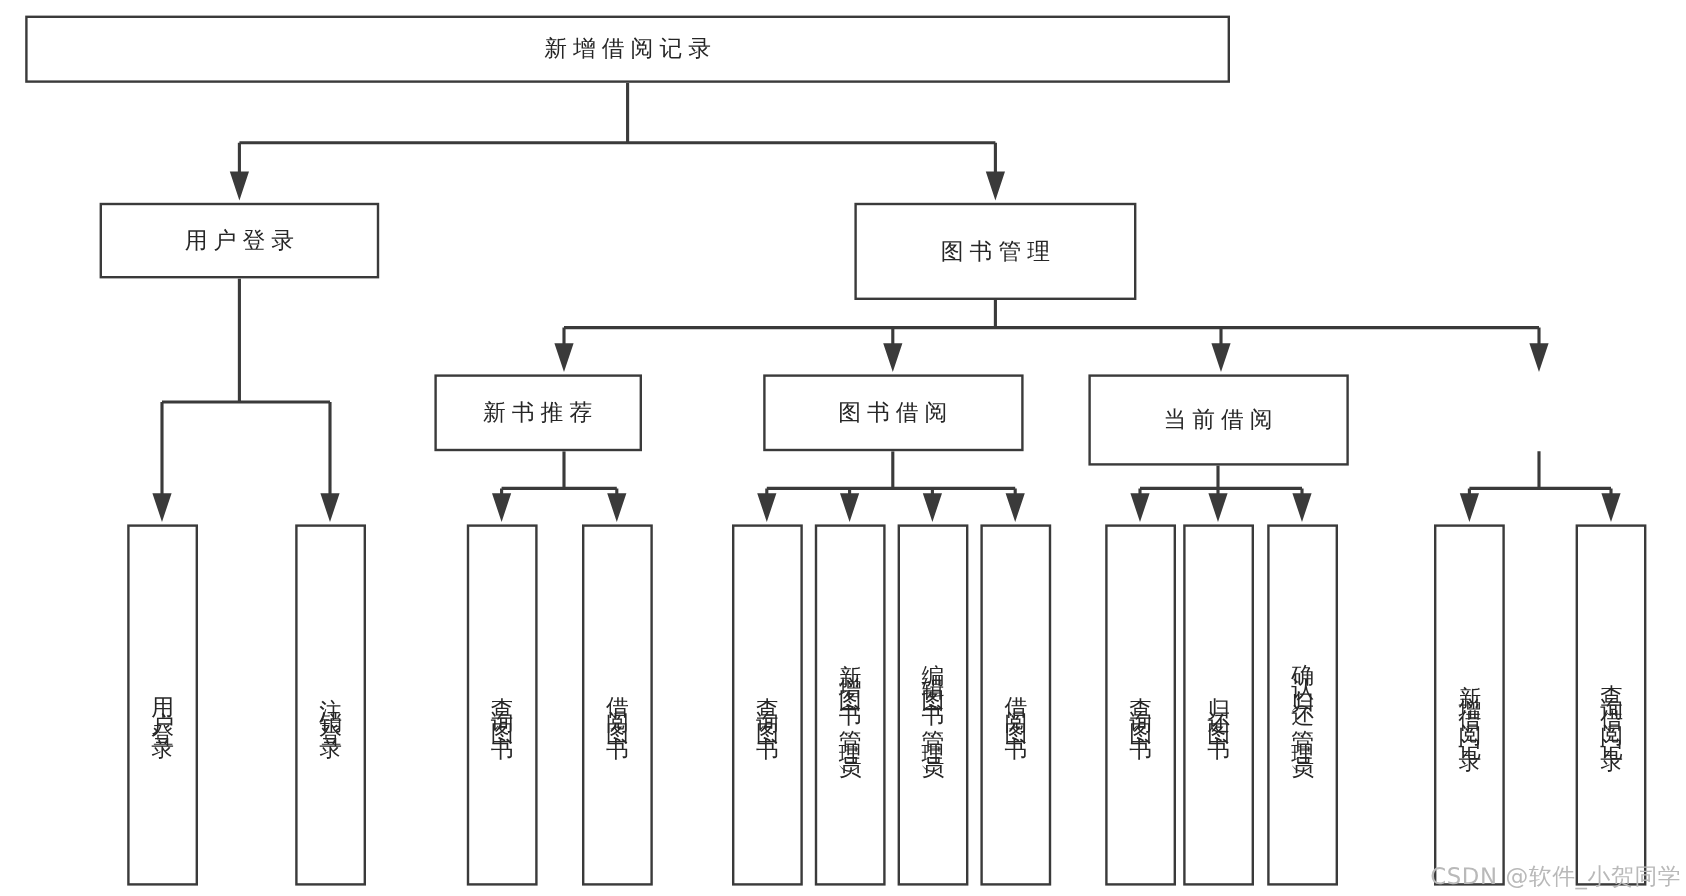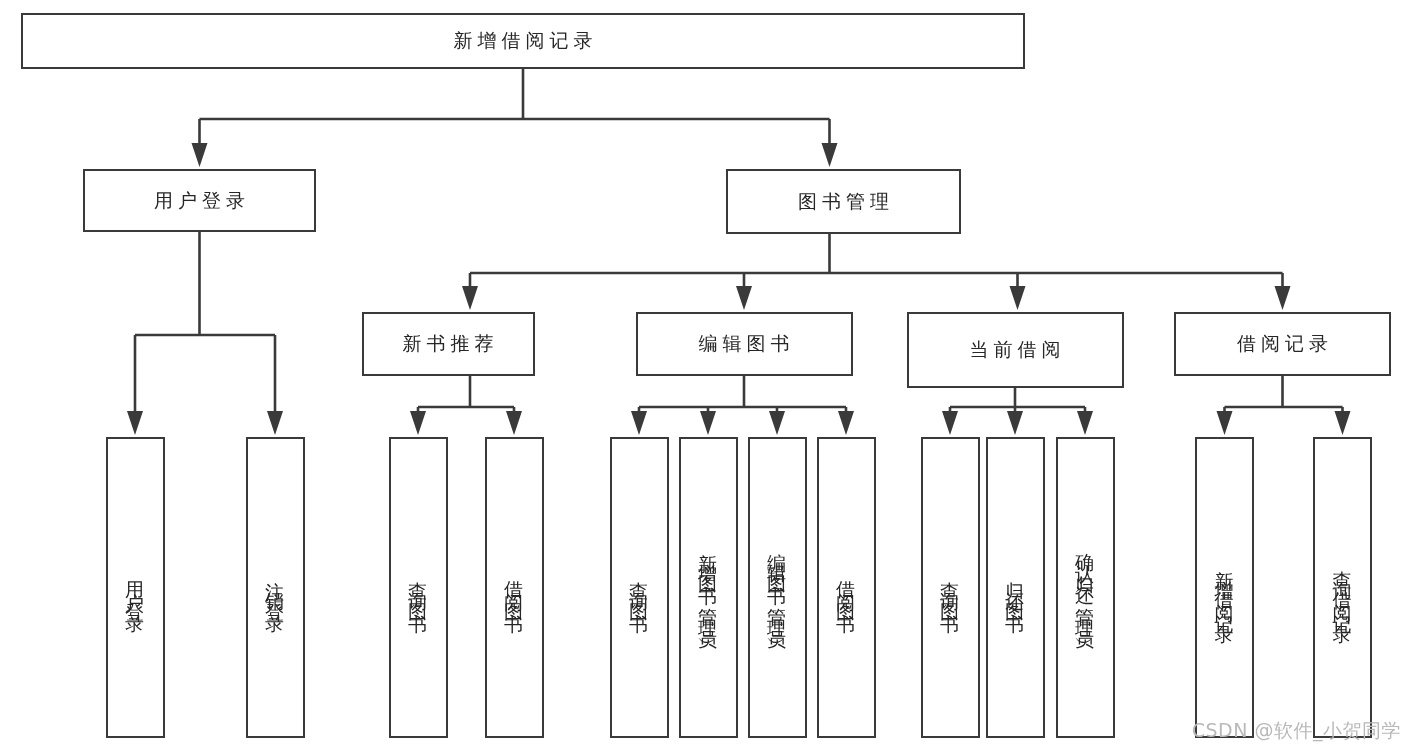--- a/index.html
+++ b/index.html
@@ -110,26 +110,25 @@
       M942 411 L958 411 L950 435 Z
       M1007 411 L1023 411 L1015 435 Z
       M1077 411 L1093 411 L1085 435 Z
       M1216.5 411 L1232.5 411 L1224.5 435 Z
       M1334.5 411 L1350.5 411 L1342.5 435 Z"></path>
   </svg>
 
   <div class="box h-box" style="left:21px; top:13px; width:1004px; height:56px;">新增借阅记录</div>
 
   <div class="box h-box" style="left:83px; top:169px; width:233px; height:63px;">用户登录</div>
-  <div class="box h-box" style="left:712px; top:169px; width:235px; height:65px;margin-left:14px;">图书管理</div>
+  <div class="box h-box" style="left:712px; top:169px; width:235px; height:81px;">图书管理</div>
 
   <div class="box h-box" style="left:361.5px; top:312px; width:173px; height:64px;">新书推荐</div>
-  <div class="box h-box" style="left:635.5px; top:312px; width:217px; height:64px;">编辑图书</div>
+  <div class="box h-box" style="left:635.5px; top:312px; width:217px; height:64px;">图书借阅</div>
   <div class="box h-box" style="left:906.5px; top:312px; width:217px; height:76px;">当前借阅</div>
-  <div class="box h-box" style="left:1174px; top:312px; width:217px; height:64px;">借阅记录</div>
 
   <div class="box v-box" style="left:105.5px; top:437px; width:59px; height:301px;">用户登录</div>
   <div class="box v-box" style="left:245.5px; top:437px; width:59px; height:301px;">注销登录</div>
 
   <div class="box v-box" style="left:388.5px; top:437px; width:59px; height:301px;">查询图书</div>
   <div class="box v-box" style="left:484.5px; top:437px; width:59px; height:301px;">借阅图书</div>
 
   <div class="box v-box" style="left:609.5px; top:437px; width:59px; height:301px;">查询图书</div>
   <div class="box v-box" style="left:678.5px; top:437px; width:59px; height:301px;">新增图书（管理员）</div>
   <div class="box v-box" style="left:747.5px; top:437px; width:59px; height:301px;">编辑图书（管理员）</div>

